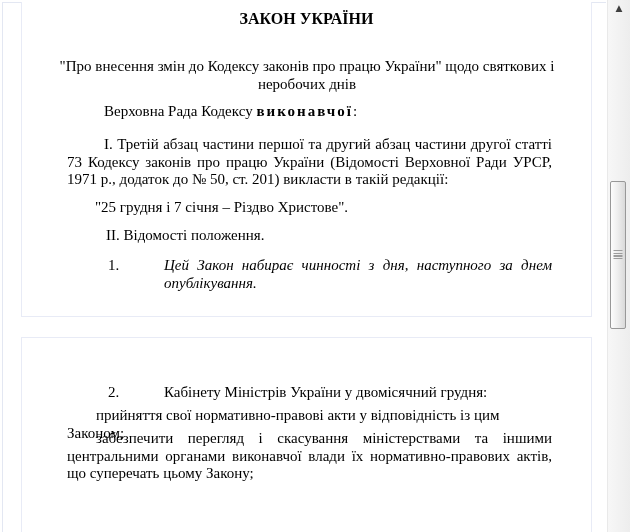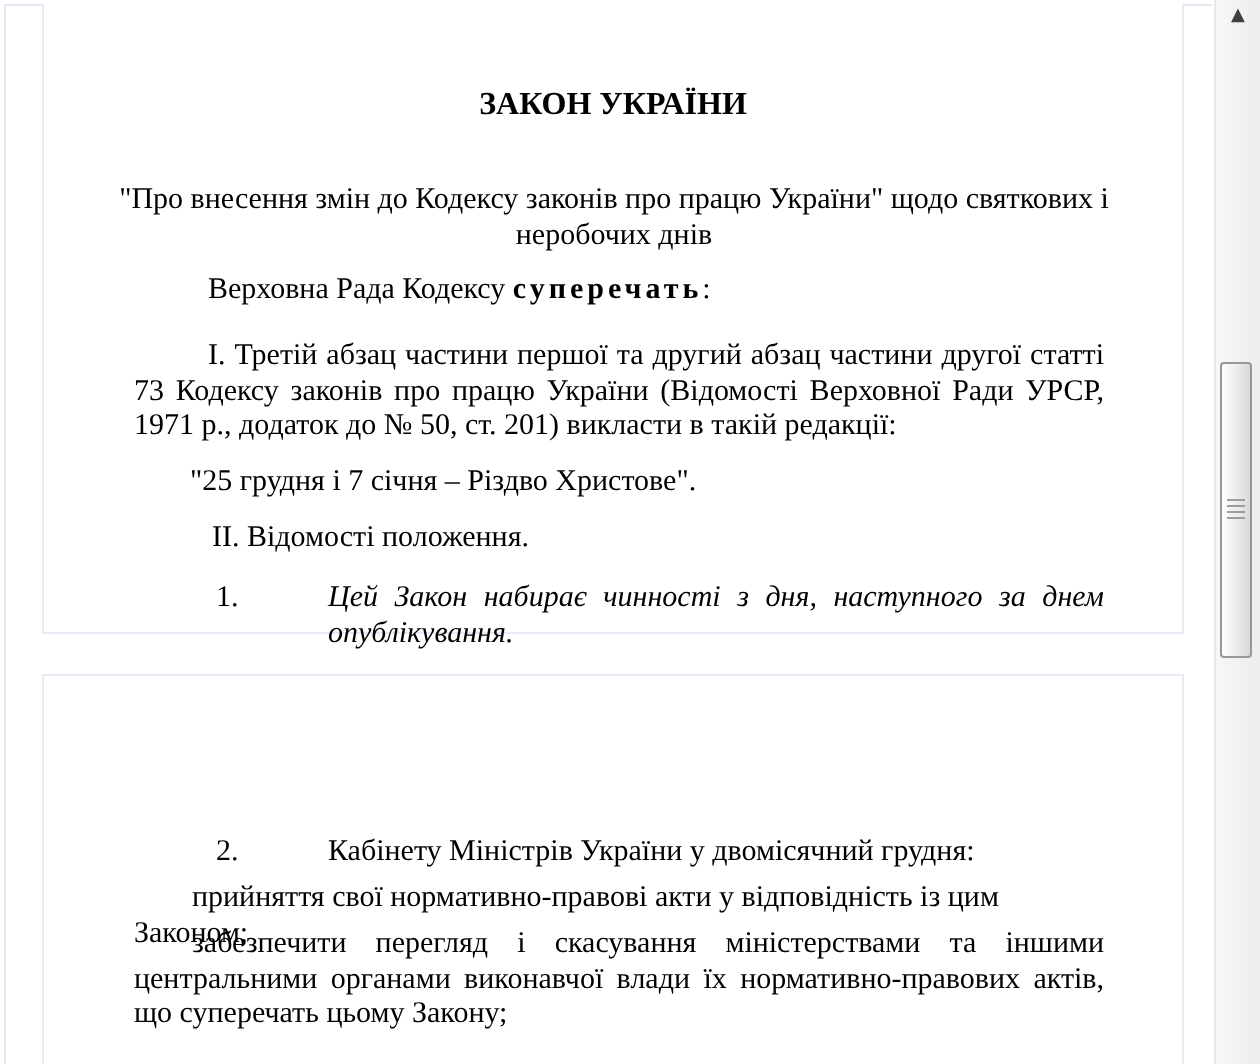--- a/index.html
+++ b/index.html
@@ -23,21 +23,21 @@
     position: absolute;
     left: 21px;
     width: 571px;
     background: #ffffff;
     border: 1px solid #e8ebf6;
     box-sizing: border-box;
   }
   #page1 { top: 2px; height: 315px; border-top: none; }
   #page2 { top: 337px; height: 400px; }
 
-  .page .block { position: absolute; margin-top: 34px; }
+  .page .block { position: absolute; }
 
   .p-title {
     top: 8px; left: 0; width: 569px;
     text-align: center; font-weight: bold; font-size: 16px;
   }
   .p-subtitle { top: 56px; left: 35px; width: 500px; text-align: center; }
   .p-preamble { top: 101px; left: 45px; width: 485px; text-indent: 37px; }
   .bold-spaced { font-weight: bold; letter-spacing: 2px; }
   .p-para1 { top: 134px; left: 45px; width: 485px; text-align: justify; text-indent: 37px; }
   .p-quote { top: 197px; left: 45px; width: 485px; text-indent: 28px; }
@@ -90,21 +90,21 @@
 <div id="screen">
 
   <div class="frame-top"></div>
   <div class="frame-left"></div>
 
   <div class="page" id="page1">
     <div class="block p-title">ЗАКОН УКРАЇНИ</div>
 
     <div class="block p-subtitle">"Про внесення змін до Кодексу законів про працю України" щодо святкових і неробочих днів</div>
 
-    <div class="block p-preamble"><span>Верховна Рада Кодексу </span><span class="bold-spaced">суперечать</span><span>:</span></div>
+    <div class="block p-preamble"><span>Верховна Рада Кодексу </span><span class="bold-spaced">виконавчої</span><span>:</span></div>
 
     <div class="block p-para1">І. Третій абзац частини першої та другий абзац частини другої статті 73 Кодексу законів про працю України (Відомості Верховної Ради УРСР, 1971 р., додаток до № 50, ст. 201) викласти в такій редакції:</div>
 
     <div class="block p-quote">"25 грудня і 7 січня – Різдво Христове".</div>
 
     <div class="block p-sec2">ІІ. Відомості положення.</div>
 
     <div class="block num-item" id="item1">
       <span class="num">1.</span>
       <div class="itxt justify">Цей Закон набирає чинності з дня, наступного за днем опублікування.</div>

